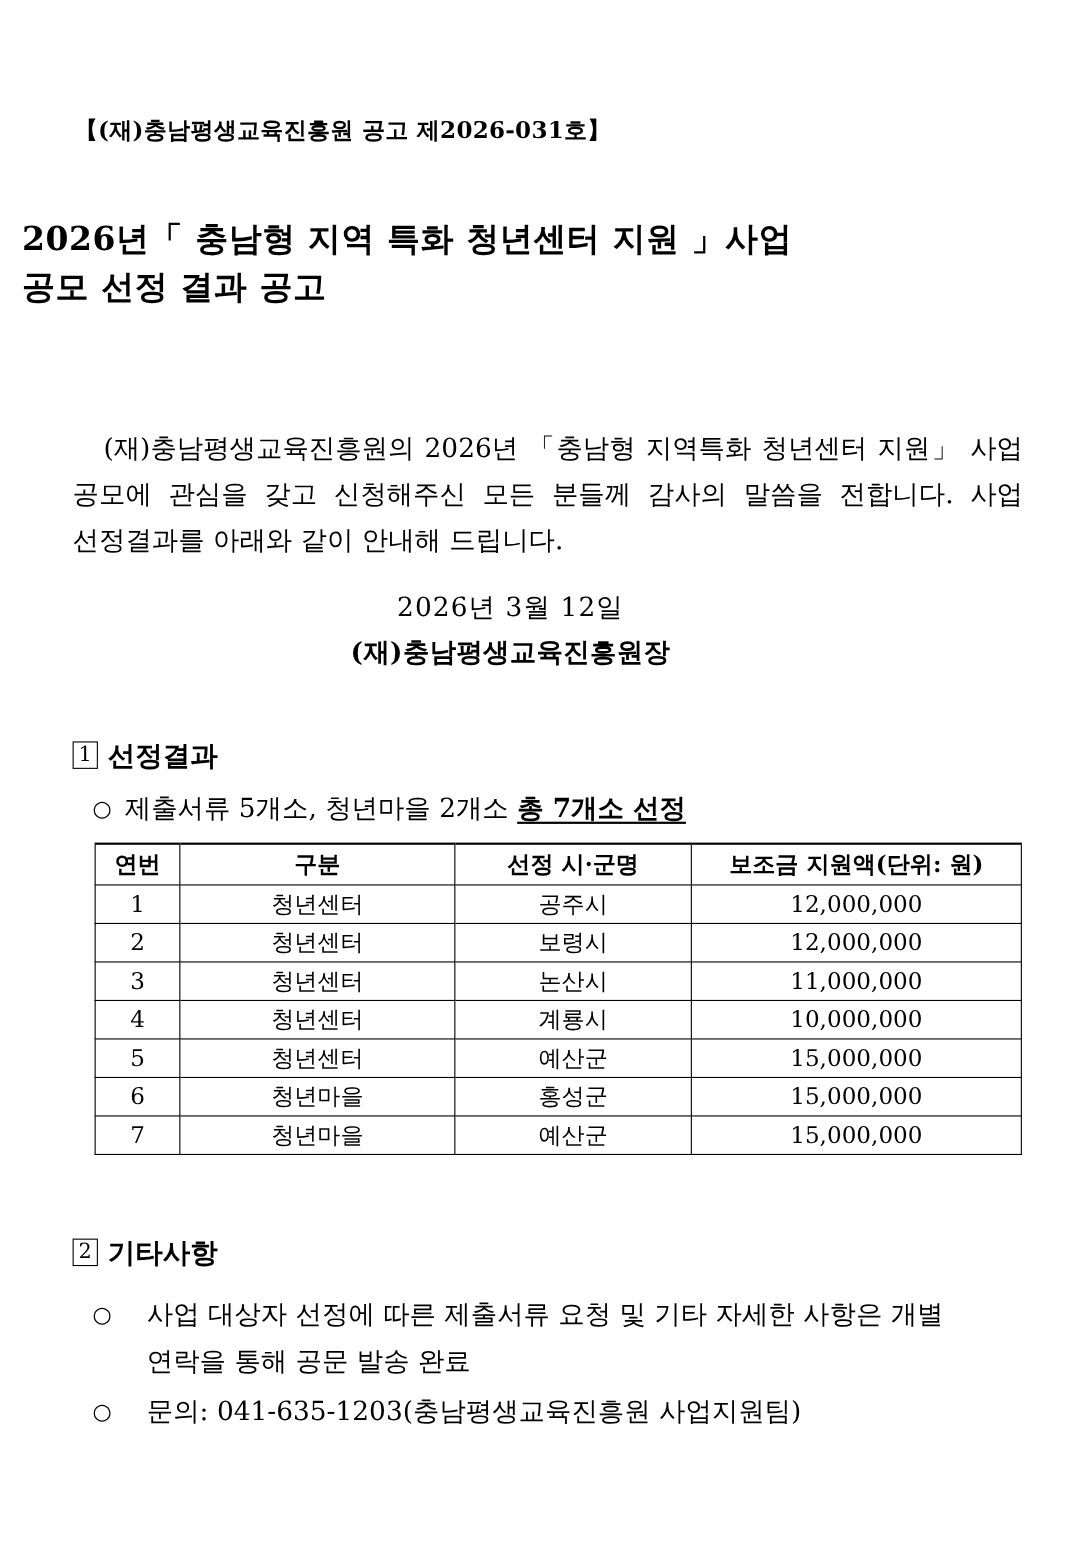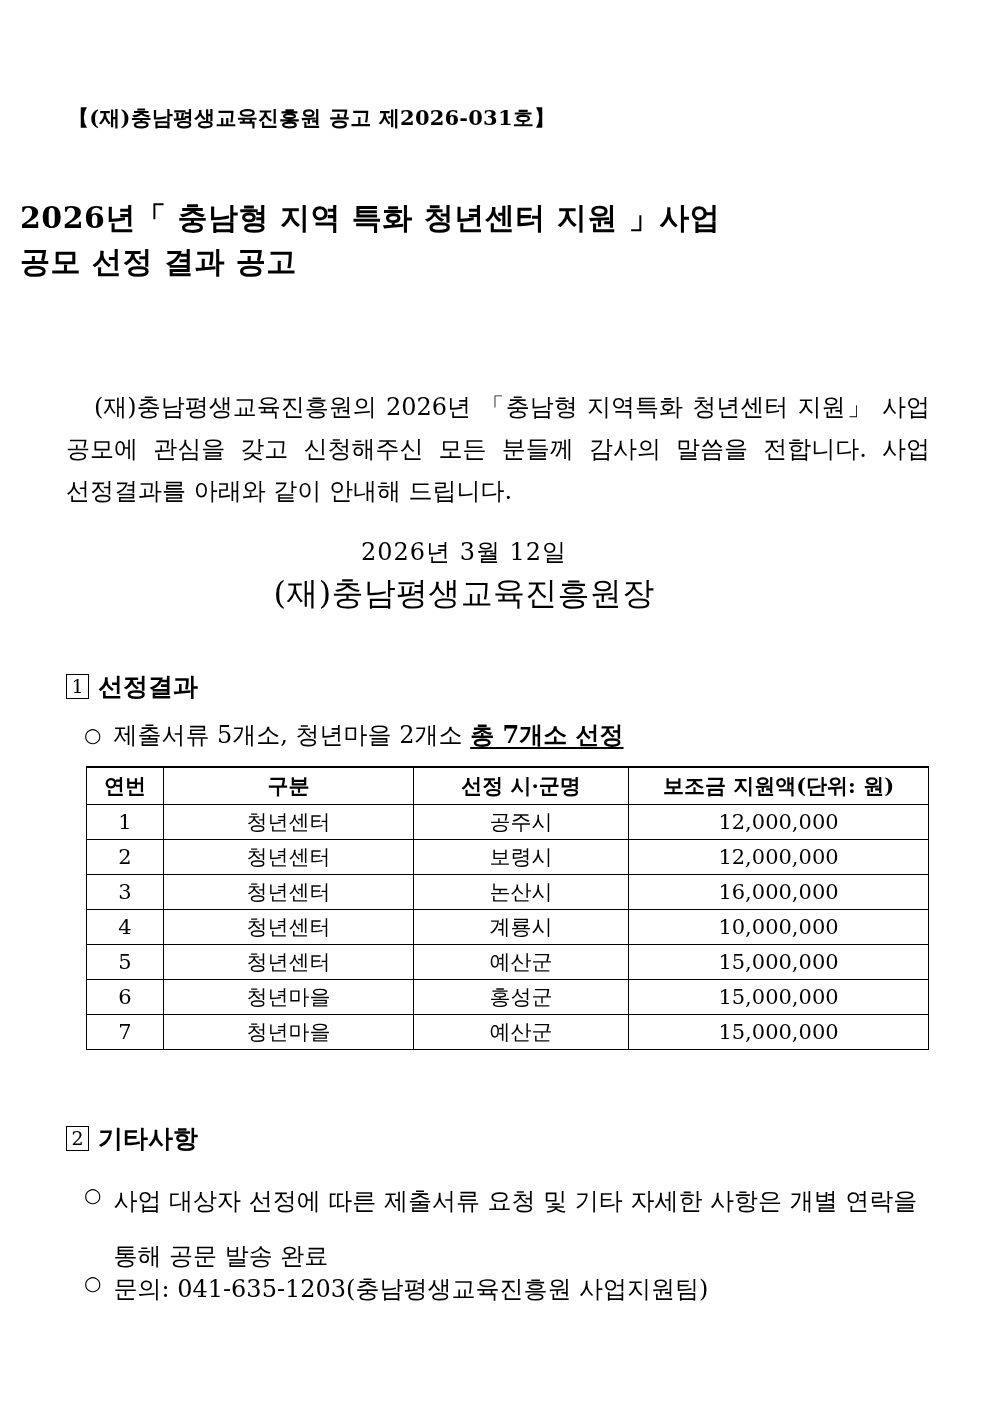--- a/index.html
+++ b/index.html
@@ -72,22 +72,22 @@
     left: 0;
     width: 928px;
     text-align: center;
   }
   .signoff .date {
     font-size: 24px;
     line-height: 40px;
     letter-spacing: 1px;
   }
   .signoff .issuer {
-    font-size: 32px;
-    font-weight: normal;
+    font-size: 24px;
+    font-weight: bold;
     line-height: 42px;
     letter-spacing: 0.3px;
   }
 
   
   .section-heading {
     position: absolute;
     left: 66px;
     font-size: 25px;
     font-weight: bold;
@@ -140,21 +140,21 @@
     left: 84px;
     width: 846px;
     font-size: 24px;
     line-height: 42px;
     display: flex;
     align-items: flex-start;
     gap: 12px;
     word-break: keep-all;
   }
   .bullet-block .bullet-mark { line-height: 42px; }
-  .bullet-block .bullet-text { line-height: 55px; }
+  .bullet-block .bullet-text { line-height: 42px; margin-left: 20px; }
   #bullet-etc-1 { top: 1174px; width: 846px; }
   #bullet-etc-2 { top: 1262px; white-space: nowrap; }
 
   
   .result-table {
     position: absolute;
     top: 766px;
     left: 86px;
     width: 822px;
     border-collapse: collapse;
@@ -232,21 +232,21 @@
       <tr>
         <td>2</td>
         <td>청년센터</td>
         <td>보령시</td>
         <td>12,000,000</td>
       </tr>
       <tr>
         <td>3</td>
         <td>청년센터</td>
         <td>논산시</td>
-        <td>16,000,000</td>
+        <td>11,000,000</td>
       </tr>
       <tr>
         <td>4</td>
         <td>청년센터</td>
         <td>계룡시</td>
         <td>10,000,000</td>
       </tr>
       <tr>
         <td>5</td>
         <td>청년센터</td>

